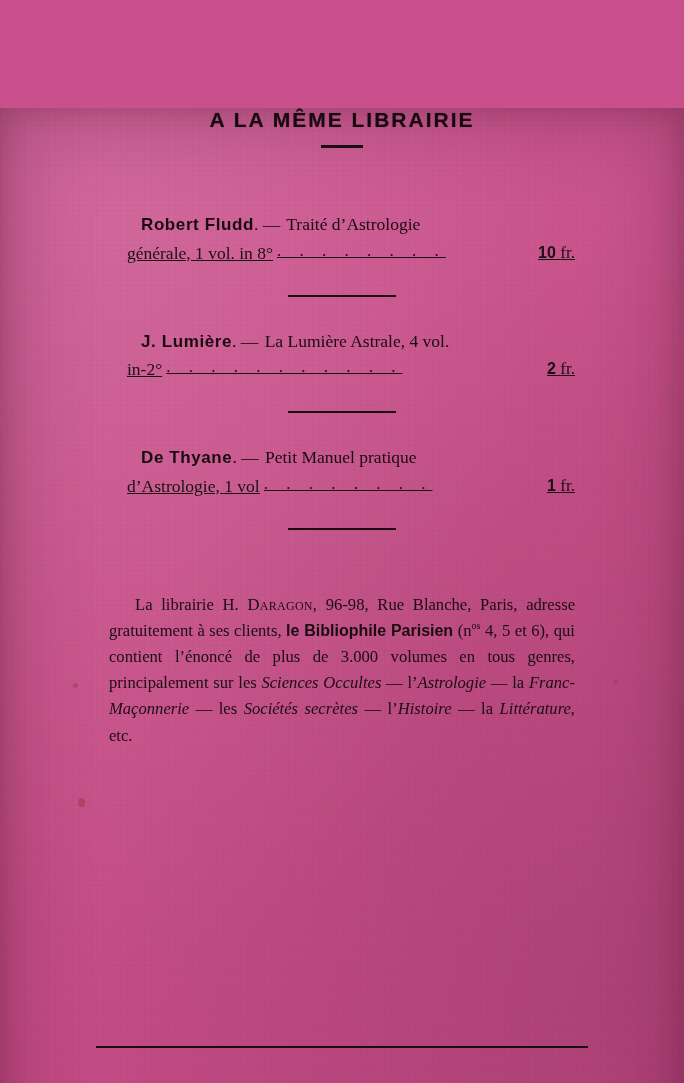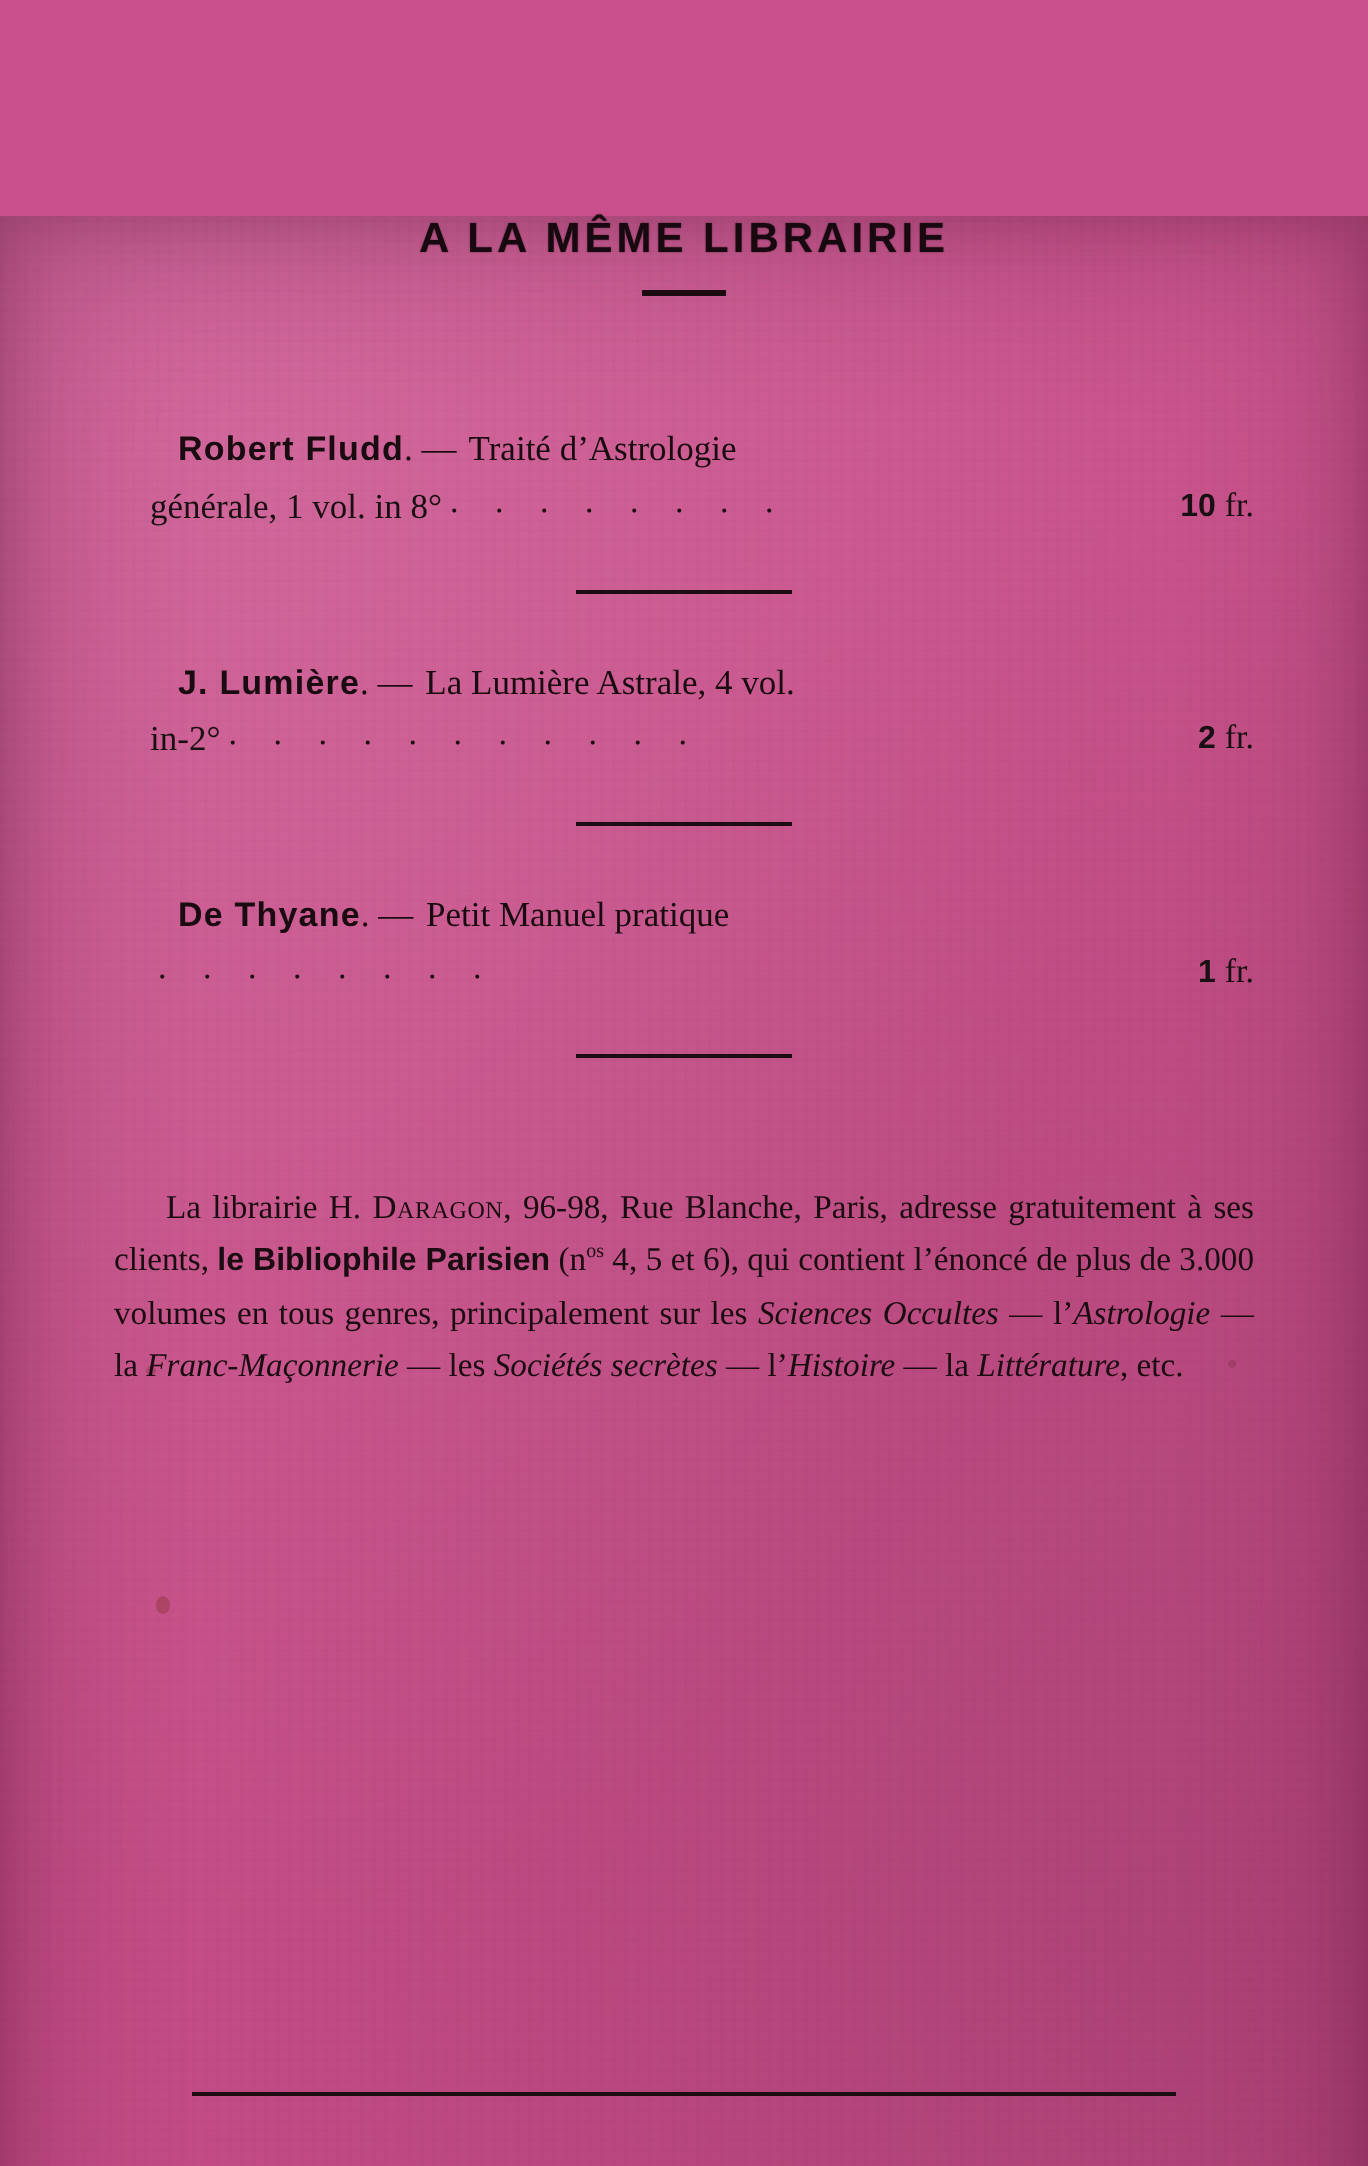--- a/index.html
+++ b/index.html
@@ -39,21 +39,21 @@
     content: "";
     position: absolute;
     inset: 0;
     pointer-events: none;
     box-shadow: inset 0 0 90px rgba(60,10,35,0.32), inset 0 0 26px rgba(60,10,35,0.20);
   }
 
   .content {
     position: relative;
     z-index: 3;
-    padding: 0 57px;
+    padding: 0 109px;
   }
 
   .title {
     text-align: center;
     margin-top: 108px;
     font-size: 21px;
     letter-spacing: 2.0px;
     font-weight: 700;
     font-family: "Liberation Sans", sans-serif;
     color: #17090f;
@@ -86,20 +86,21 @@
   }
   .entry-line .dash {
     letter-spacing: 2px;
   }
   .entry-second {
     display: flex;
     align-items: center;
     font-size: 17.5px;
     line-height: 1.6;
     padding-left: 18px;
+    text-decoration: underline;
   }
   .entry-second .desc {
     white-space: nowrap;
   }
   .leader {
     flex: 1;
     margin: 0 6px 0 4px;
     position: relative;
     top: -2px;
     overflow: hidden;
@@ -230,20 +231,21 @@
 
       <div class="sep"></div>
 
       <div class="entry">
         <div class="entry-line">
           <span class="author">De Thyane</span><span>.</span>
           <span class="dash">—</span>
           <span>Petit Manuel pratique</span>
         </div>
         <div class="entry-second">
+          <span class="desc">d’Astrologie, 1 vol</span>
           <span class="leader">. . . . . . . .</span>
           <span class="price"><span>1</span> <span class="unit">fr.</span></span>
         </div>
       </div>
 
       <div class="sep"></div>
 
     </div>
 
     <p class="blurb"><span class="indent"></span><span>La librairie H. </span><span class="smallcaps">Daragon</span><span>, 96-98, Rue Blanche, Paris, adresse gratuitement à ses clients, </span><span class="bold">le Bibliophile Parisien</span><span> (n</span><sup>os</sup><span> 4, 5 et 6), qui contient l’énoncé de plus de 3.000 volumes en tous genres, principalement sur les </span><span class="ital">Sciences Occultes</span><span> — l’</span><span class="ital">Astrologie</span><span> — la </span><span class="ital">Franc-Maçonnerie</span><span> — les </span><span class="ital">Sociétés secrètes</span><span> — l’</span><span class="ital">Histoire</span><span> — la </span><span class="ital">Littérature</span><span>, etc.</span></p>

